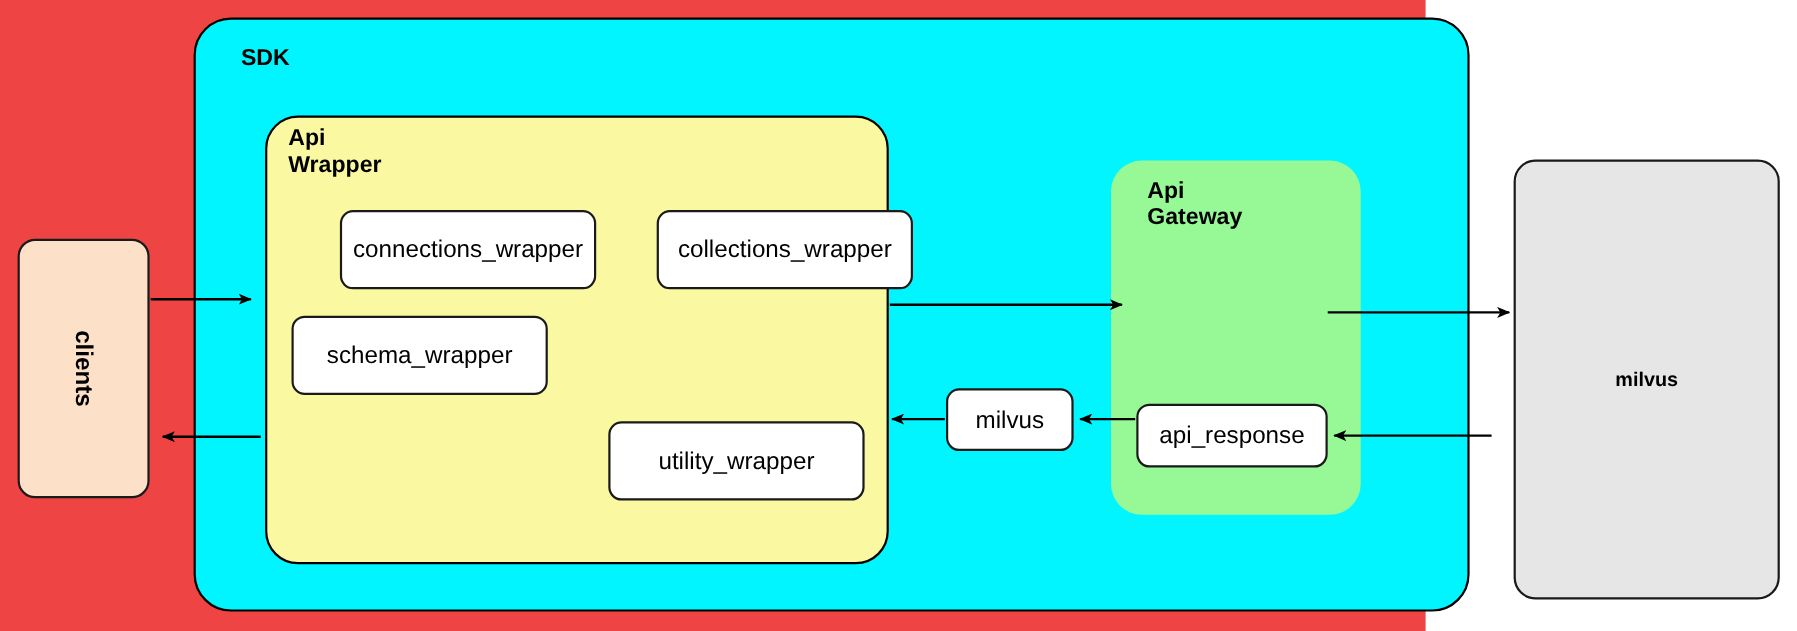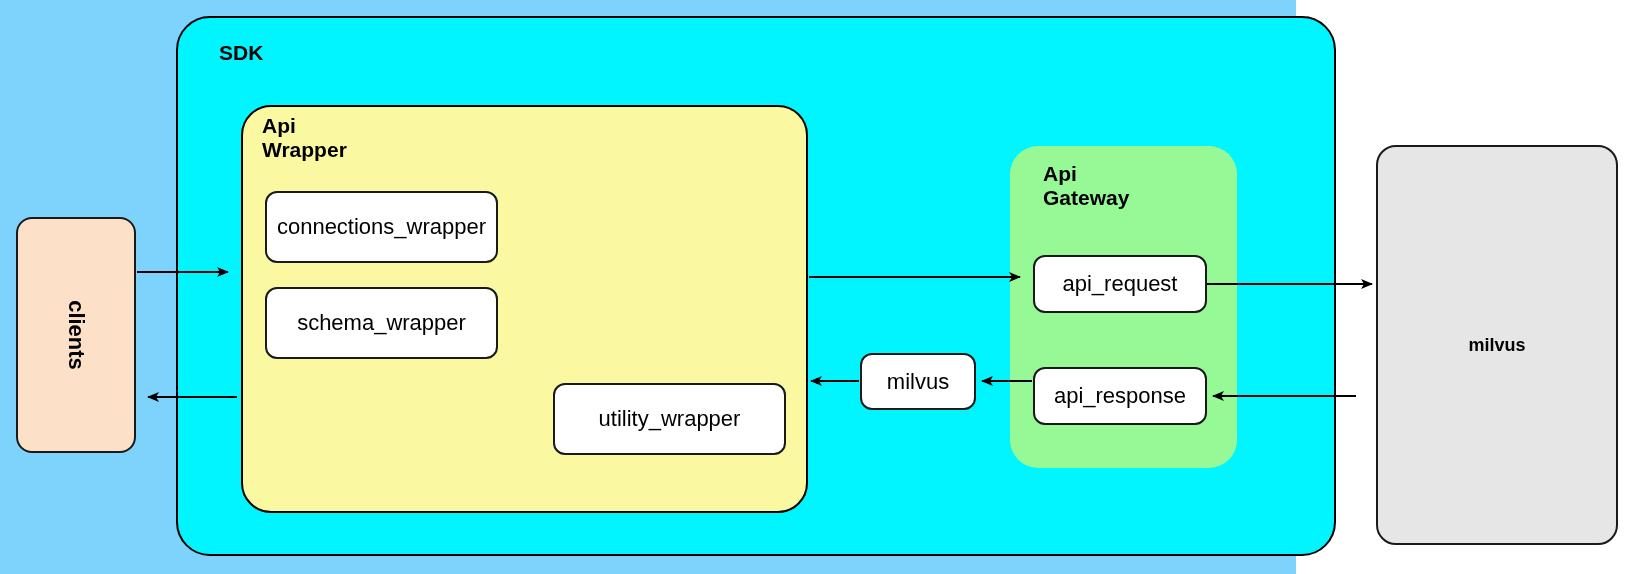--- a/index.html
+++ b/index.html
@@ -10,21 +10,21 @@
   body {
     width: 1634px;
     height: 574px;
     font-family: "Liberation Sans", sans-serif;
     overflow: hidden;
   }
   #canvas {
     position: relative;
     width: 1296px;
     height: 574px;
-    background: #7dd3fc;
+    background: #ef4444;
   }
 
   
   .node {
     position: absolute;
     box-sizing: border-box;
     display: flex;
     align-items: center;
     justify-content: center;
     text-align: center;
@@ -113,21 +113,21 @@
     white-space: pre-line;
   }
   #sdk-title { left: 219px; top: 41px; }
   #api-wrapper-title { left: 262px; top: 114px; }
   #api-gateway-title { left: 1043px; top: 162px; }
 
   
   .wrapper-box { width: 233px; height: 72px; }
   .col-left  { left: 265px; }
   .col-right { left: 553px; }
-  .row-1 { top: 191px; }
+  .row-1 { top: 191px; margin-left: 44px; }
   .row-2 { top: 287px; text-align: center; }
   .row-3 { top: 383px; }
 
   
   .gateway-box { left: 1033px; width: 174px; height: 58px; }
   #api-request-node  { top: 255px; }
   #api-response-node { top: 367px; }
 
   #checker-node {
     left: 860px;
@@ -163,24 +163,24 @@
   <div class="container-title" id="api-gateway-title">Api
 Gateway</div>
 
   <div class="node" id="clients-node">
     <span id="clients-label">clients</span>
   </div>
 
   <div class="node" id="milvus-node">milvus</div>
 
   <div class="node leaf-node wrapper-box col-left row-1">connections_wrapper</div>
+  <div class="node leaf-node wrapper-box col-right row-1">collections_wrapper</div>
   <div class="node leaf-node wrapper-box col-left row-2">schema_wrapper</div>
   <div class="node leaf-node wrapper-box col-right row-3">utility_wrapper</div>
 
-  <div class="node leaf-node gateway-box" id="api-request-node">api_request</div>
   <div class="node leaf-node gateway-box" id="api-response-node">api_response</div>
 
   <div class="node leaf-node" id="checker-node">milvus</div>
 
   <svg id="arrow-layer" width="1634" height="574" viewBox="0 0 1634 574">
     <defs>
       <marker id="arrowhead-right" markerWidth="12" markerHeight="10" refX="11" refY="5" orient="auto" markerUnits="userSpaceOnUse">
         <path d="M0,0 L12,5 L0,10 L3,5 Z" fill="#000000"></path>
       </marker>
       <marker id="arrowhead-left" markerWidth="12" markerHeight="10" refX="11" refY="5" orient="auto" markerUnits="userSpaceOnUse">

